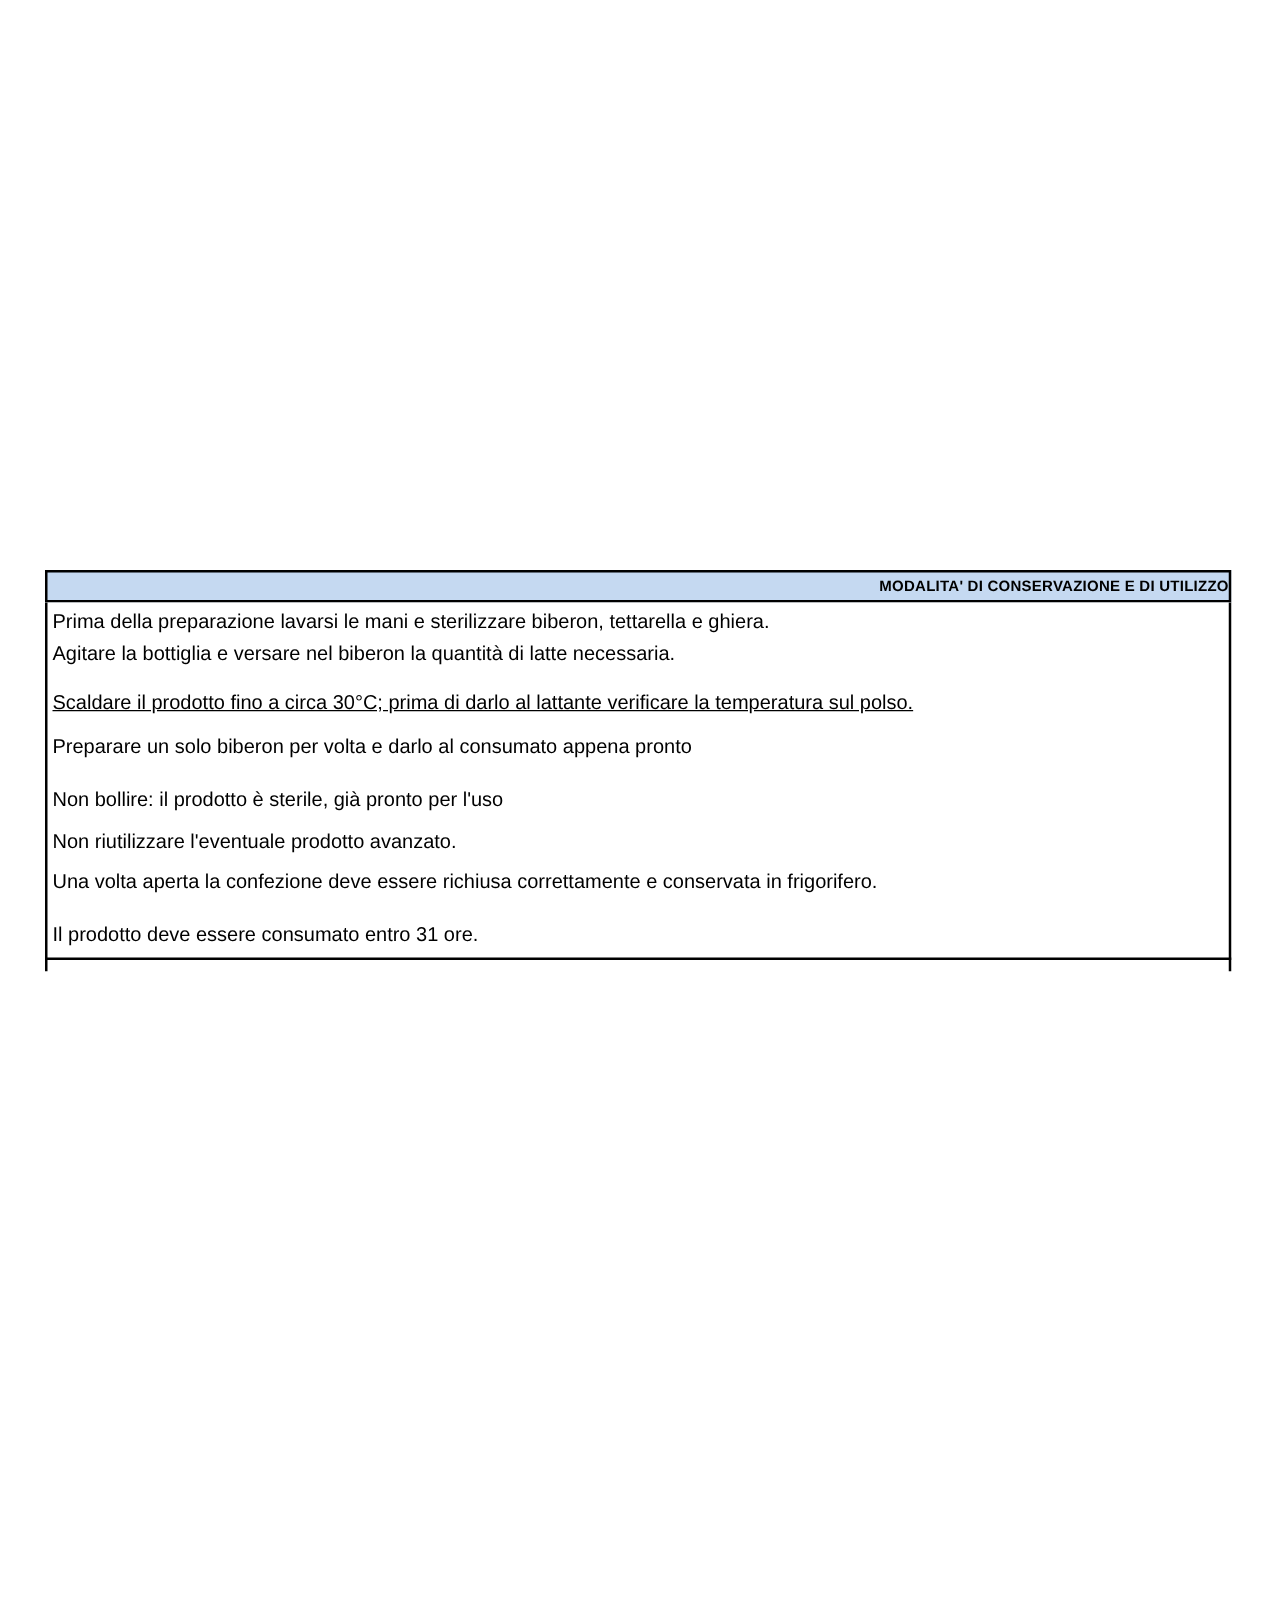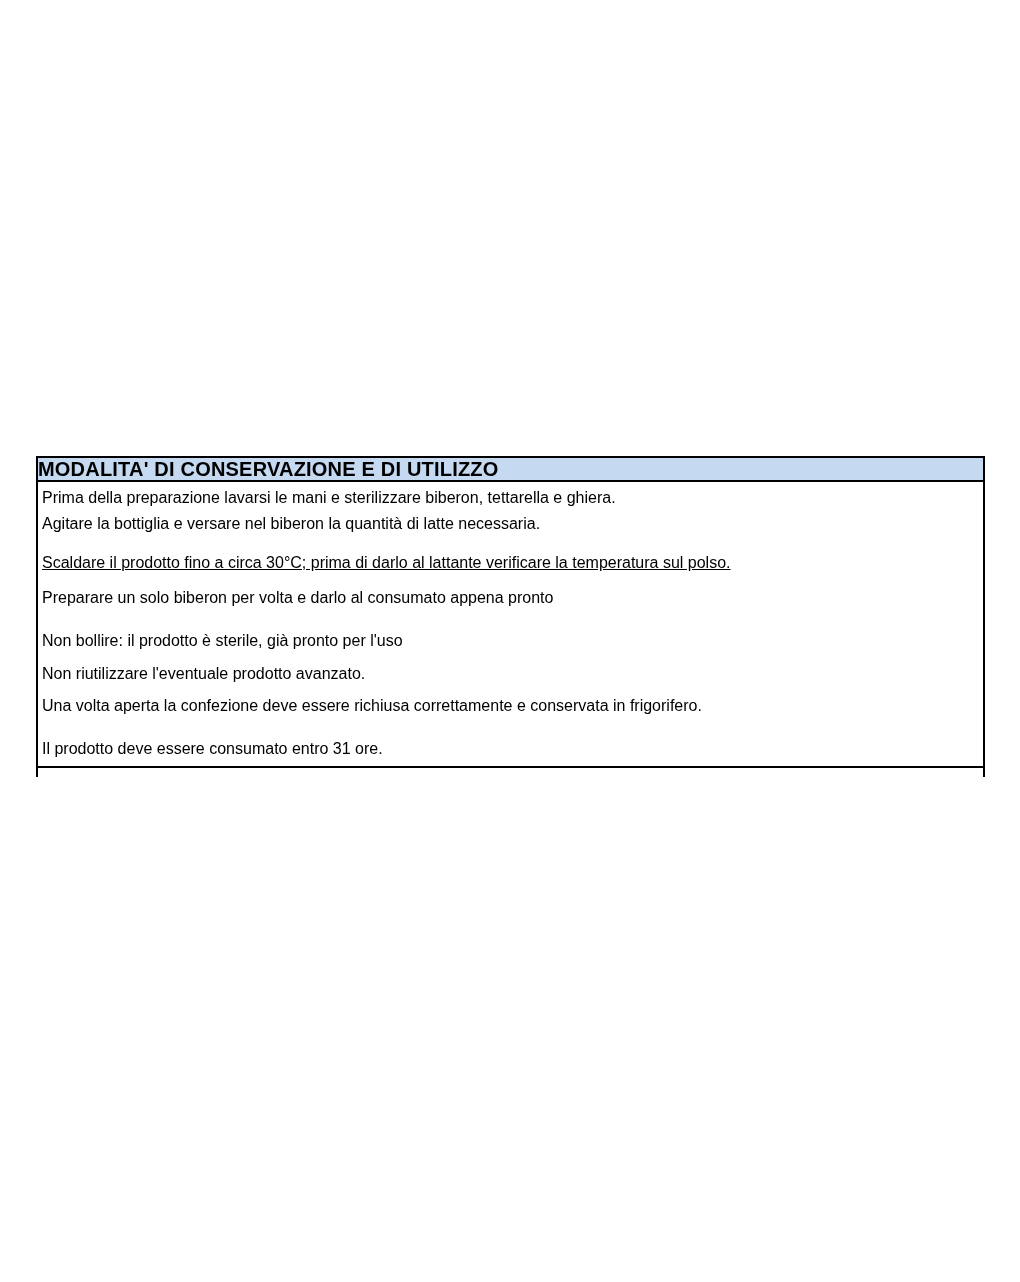--- a/index.html
+++ b/index.html
@@ -20,22 +20,22 @@
     top: 456px;
     width: 949px;
   }
   .table-header {
     box-sizing: border-box;
     height: 26px;
     border: 2px solid #000000;
     background: #C5D9F1;
     display: flex;
     align-items: center;
-    justify-content: flex-start;
-    font-size: 20px;
+    justify-content: flex-end;
+    font-size: 12px;
     font-weight: bold;
     letter-spacing: 0.2px;
     white-space: nowrap;
   }
   .table-body {
     box-sizing: border-box;
     border: 2px solid #000000;
     border-top: none;
     background: #ffffff;
     padding: 4px 5px 6px 4px;

